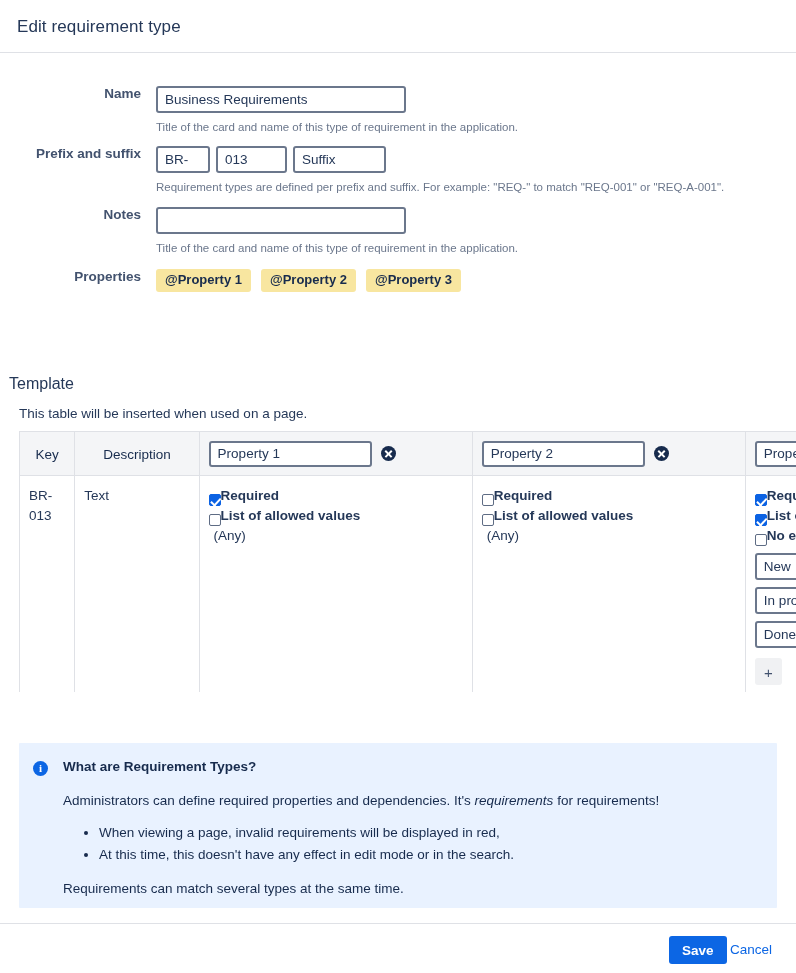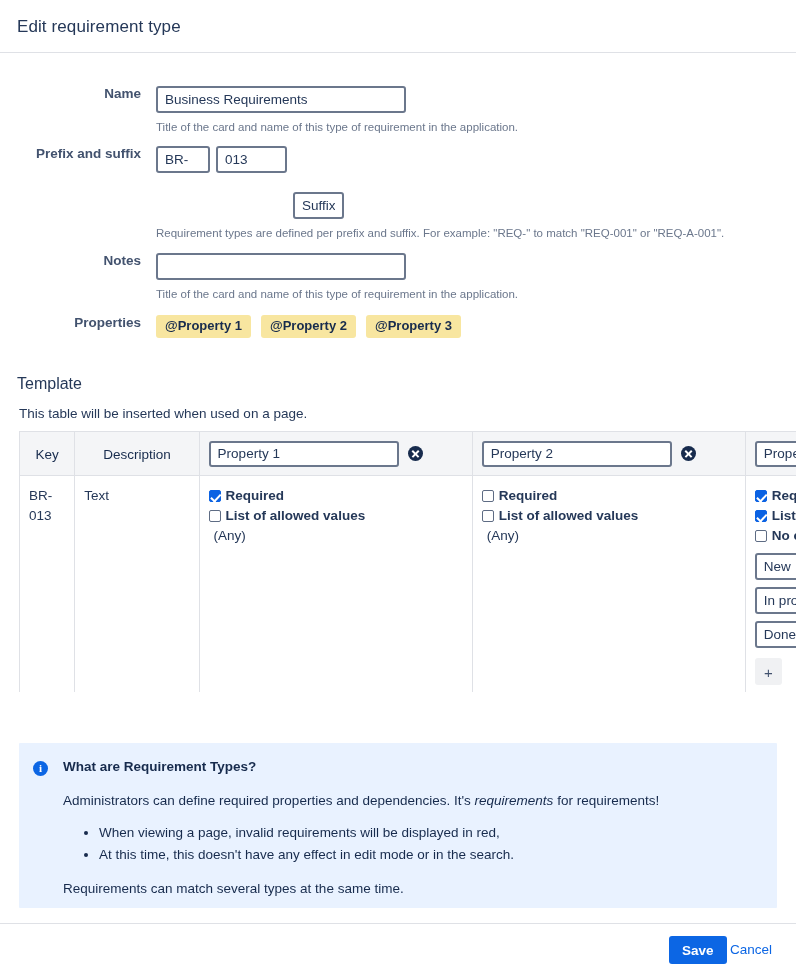--- a/index.html
+++ b/index.html
@@ -51,21 +51,21 @@
   .badges { display: flex; gap: 10px; }
   .badge {
     background: #f8e6a0; color: #172b4d;
     font-size: 13px; font-weight: 600;
     border-radius: 3px; padding: 4px 9px 5px;
     line-height: 14px; white-space: nowrap;
   }
 
   
   .tmpl-h {
-    position: absolute; left: 17px; top: 375px;
+    position: absolute; left: 9px; top: 375px;
     font-size: 16px; font-weight: 500; color: #253858;
   }
   .tmpl-sub {
     position: absolute; left: 19px; top: 406px;
     font-size: 13.5px; color: #253858;
   }
 
   .tbl-wrap {
     position: absolute; left: 19px; top: 431px;
     width: 777px; height: 261px; overflow: hidden;
@@ -81,36 +81,36 @@
   }
   table.tmpl thead th {
     background: #f4f5f7; height: 44px; padding: 0 9px;
     vertical-align: middle;
   }
   .th-label { font-size: 13.5px; font-weight: normal; color: #172b4d; }
   .col-key { width: 45px; }
   .col-desc { width: 101px; }
   .col-prop { width: 222px; }
   .prop-head { display: flex; align-items: center; gap: 9px; }
-  .prop-head .txtfield { width: 190px; height: 26px; }
+  .prop-head .txtfield { width: 163px; height: 26px; }
   .del-icon {
     width: 15px; height: 15px; border-radius: 50%;
     background: #172b4d; position: relative; flex: 0 0 15px;
     cursor: pointer;
   }
   .del-icon:before, .del-icon:after {
     content: ""; position: absolute; left: 3px; top: 6.6px;
     width: 9px; height: 1.8px; background: #fff;
   }
   .del-icon:before { transform: rotate(45deg); }
   .del-icon:after { transform: rotate(-45deg); }
 
   td.cell { height: 200px; font-size: 13.5px; color: #253858; }
   .keytext { line-height: 20px; }
-  .chk-line { display: flex; align-items: flex-start; gap: 5px; line-height: 20px; }
+  .chk-line { display: flex; align-items: flex-end; line-height: 20px; }
   .chk {
     width: 12px; height: 12px; margin-top: 4px;
     border: 1px solid #5e6c84; border-radius: 2px;
     background: #fff; flex: 0 0 12px; position: relative;
     cursor: pointer;
   }
   .chk.on { background: #0b62e3; border-color: #0b62e3; }
   .chk.on:after {
     content: ""; position: absolute; left: 3.4px; top: .6px;
     width: 4px; height: 7.5px; border: solid #fff;
@@ -185,21 +185,21 @@
         <div class="help">Title of the card and name of this type of requirement in the application.</div>
       </div>
     </div>
 
     <div class="frow" style="margin-top:11px;">
       <div class="flabel">Prefix and suffix</div>
       <div class="fctl">
         <div class="inline-row">
           <input class="txtfield" style="width: 54px;" value="BR-">
           <input class="txtfield" style="width: 71px;" value="013">
-          <input class="txtfield" style="width: 51px; margin-top: 46px;" placeholder="Suffix">
+          <input class="txtfield" style="width: 93px;" placeholder="Suffix">
         </div>
         <div class="help">Requirement types are defined per prefix and suffix. For example: "REQ-" to match "REQ-001" or "REQ-A-001".</div>
       </div>
     </div>
 
     <div class="frow" style="margin-top:12px;">
       <div class="flabel">Notes</div>
       <div class="fctl">
         <input class="txtfield" style="width: 250px;" value="">
         <div class="help">Title of the card and name of this type of requirement in the application.</div>

